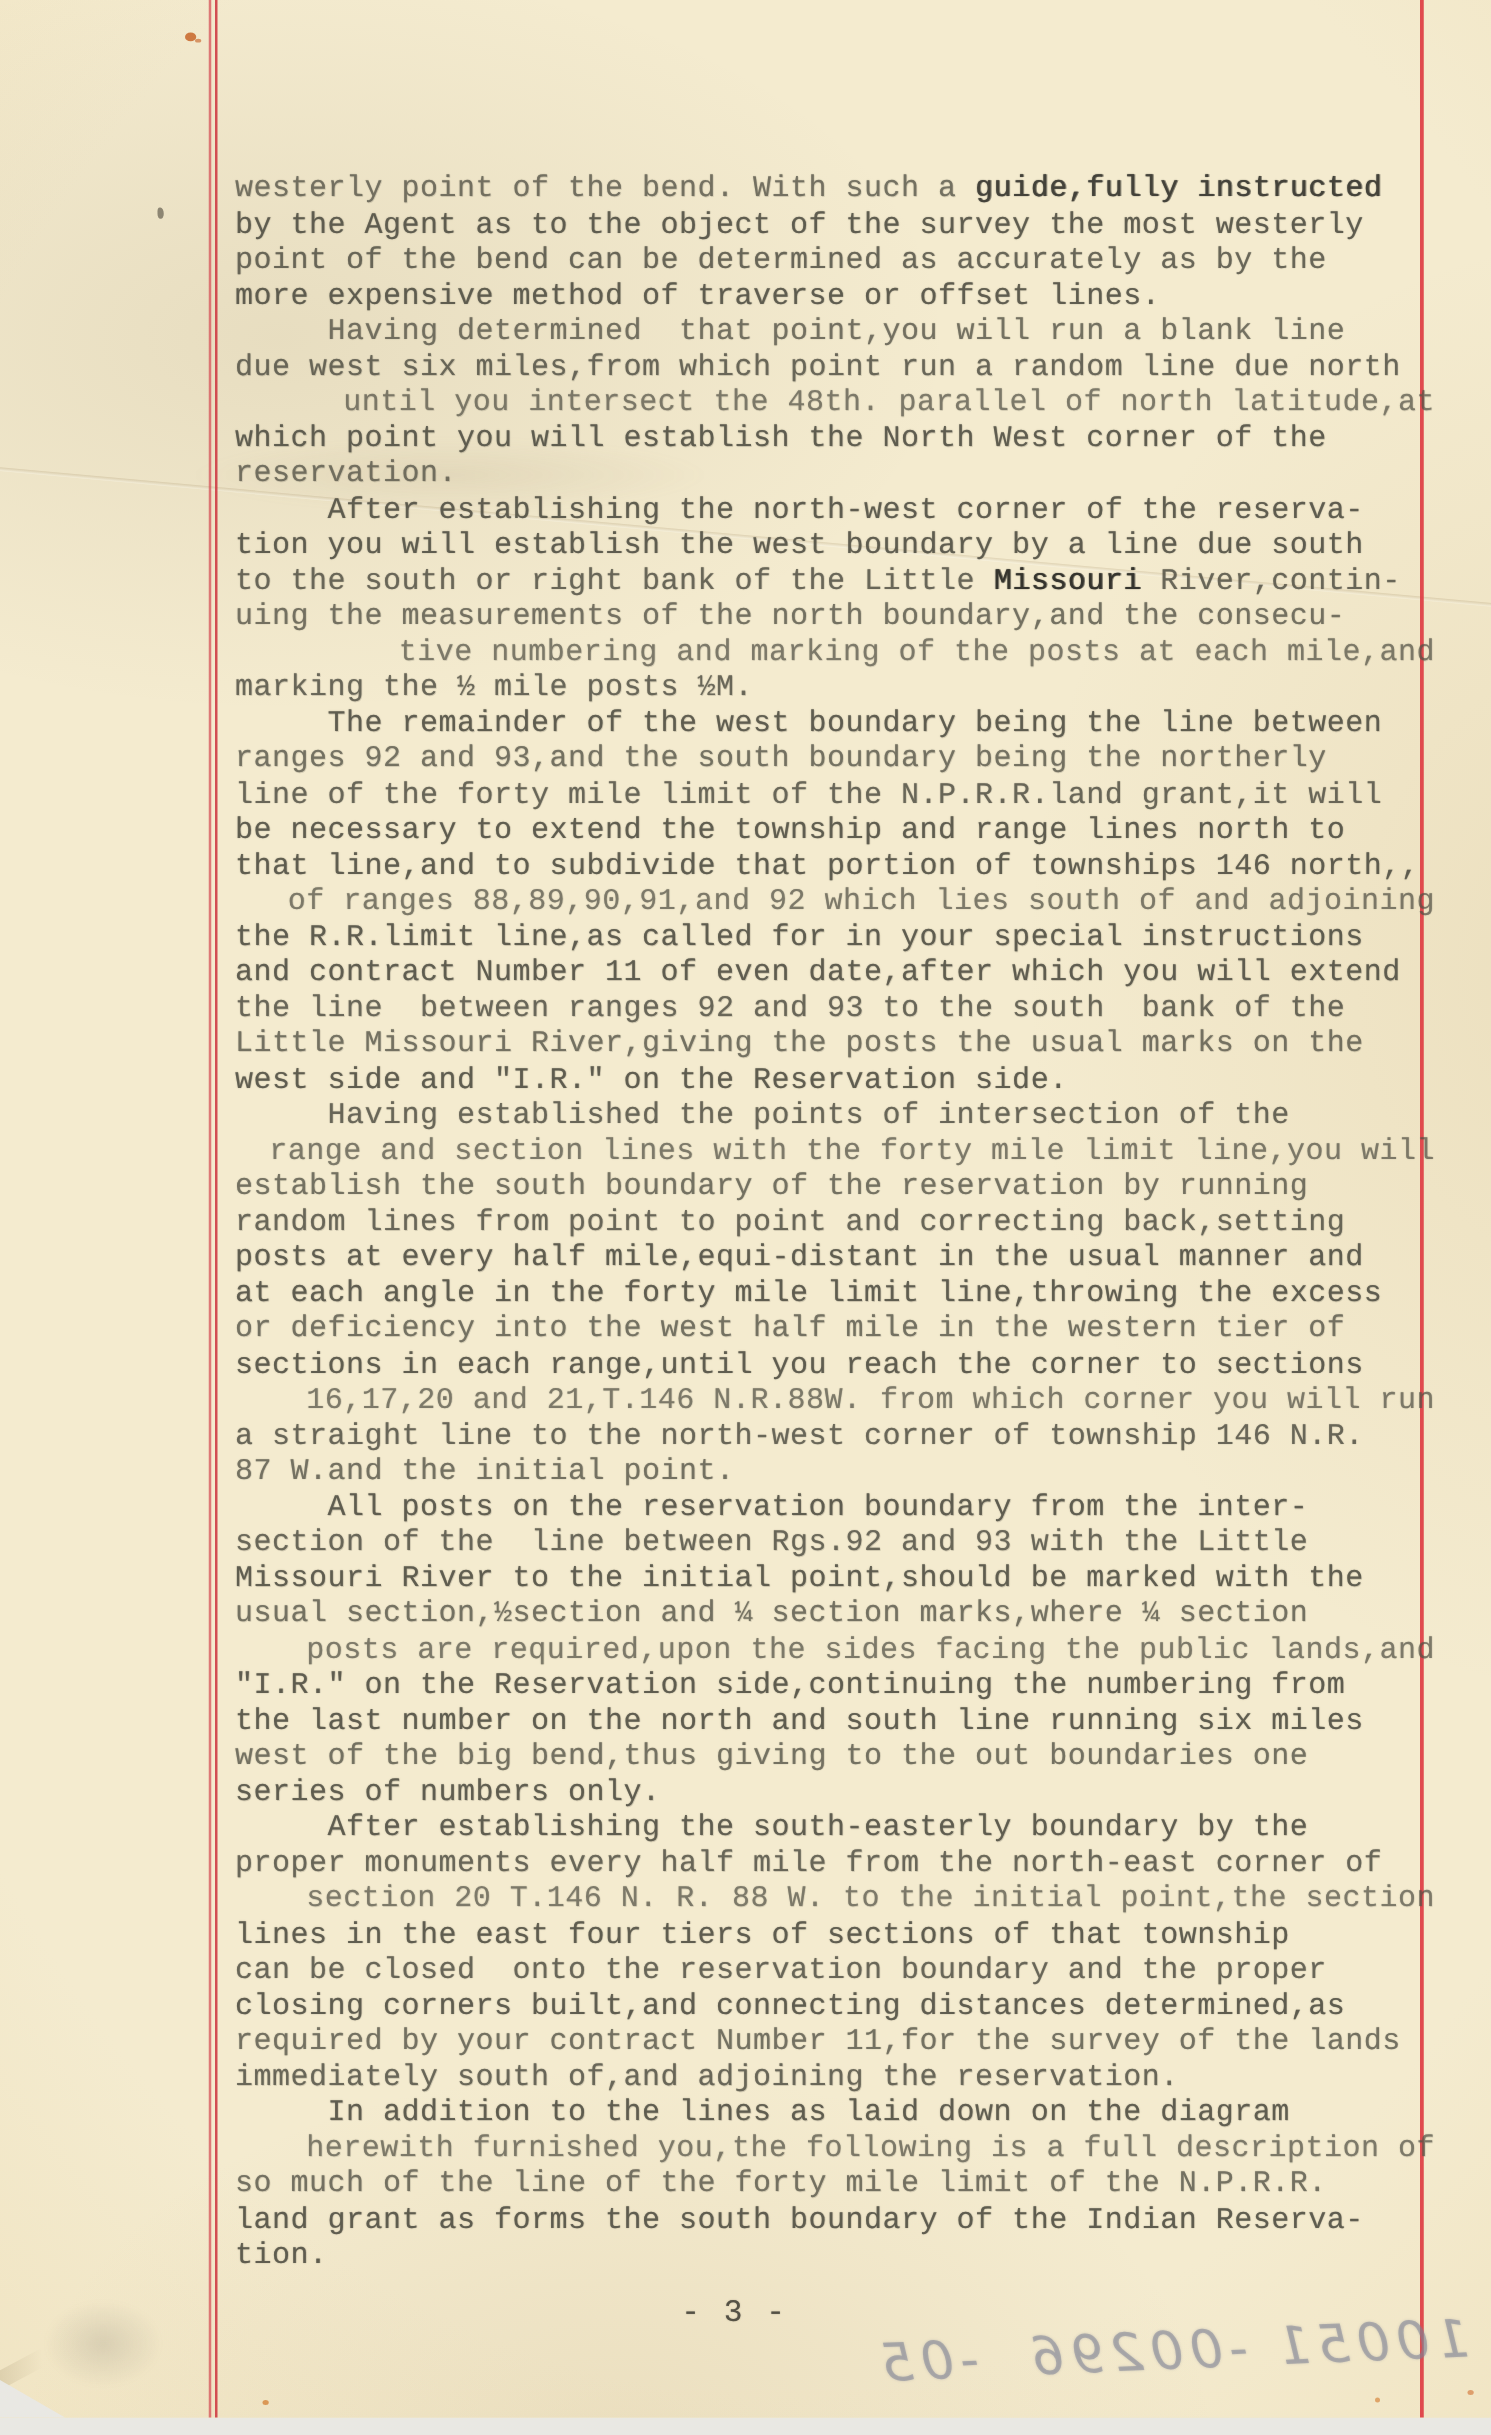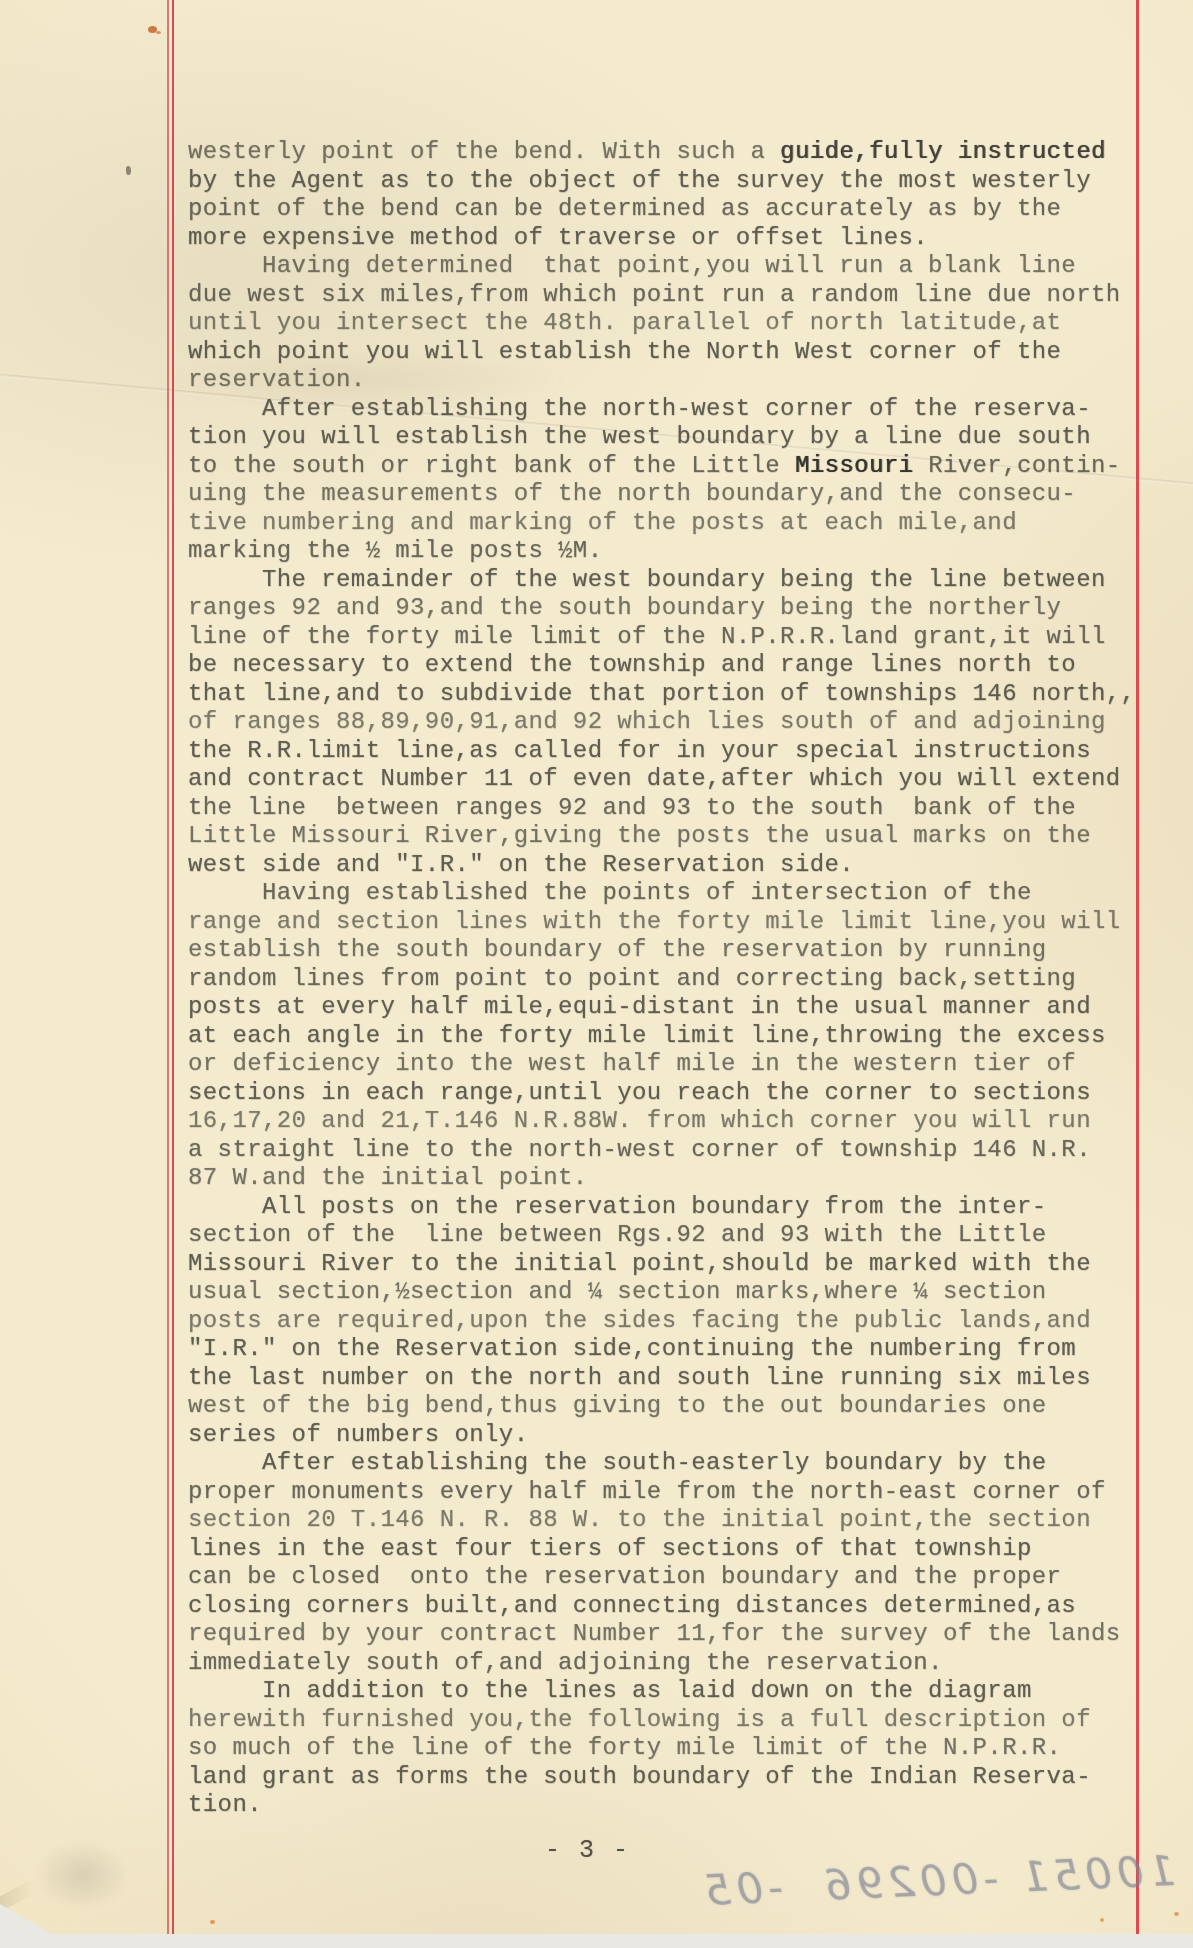--- a/index.html
+++ b/index.html
@@ -42,21 +42,21 @@
     position:absolute;left:188px;top:138px;width:960px;
     font-family:"Liberation Mono",monospace;
     font-size:24px;line-height:28.5px;letter-spacing:0.4px;
     color:rgba(82,80,68,0.82);
     text-shadow:0 0 1px rgba(92,90,76,0.55), 0.5px 0.5px 0 rgba(92,90,76,0.18);
     white-space:pre;
   }
   .line{height:28.5px;}
   .line:nth-child(3n){opacity:.93;}
   .line:nth-child(4n+1){opacity:.86;}
-  .line:nth-child(7n){opacity:.8;}
+  .line:nth-child(7n){opacity:.8;text-align:right;}
   .overstrike{color:rgba(38,38,33,0.95);text-shadow:0 0 1px rgba(30,30,26,0.8),1px 0 0 rgba(30,30,26,0.55);}
   .page-number{
     position:absolute;left:545px;top:1836px;
     font-family:"Liberation Mono",monospace;font-size:25px;letter-spacing:2px;
     color:rgba(70,68,58,0.85);text-shadow:0 0 1px rgba(70,68,58,0.5);white-space:pre;
   }
   
   .mirror-annot{
     position:absolute;left:700px;top:1856px;width:480px;height:70px;
     transform:rotate(-2.4deg);

